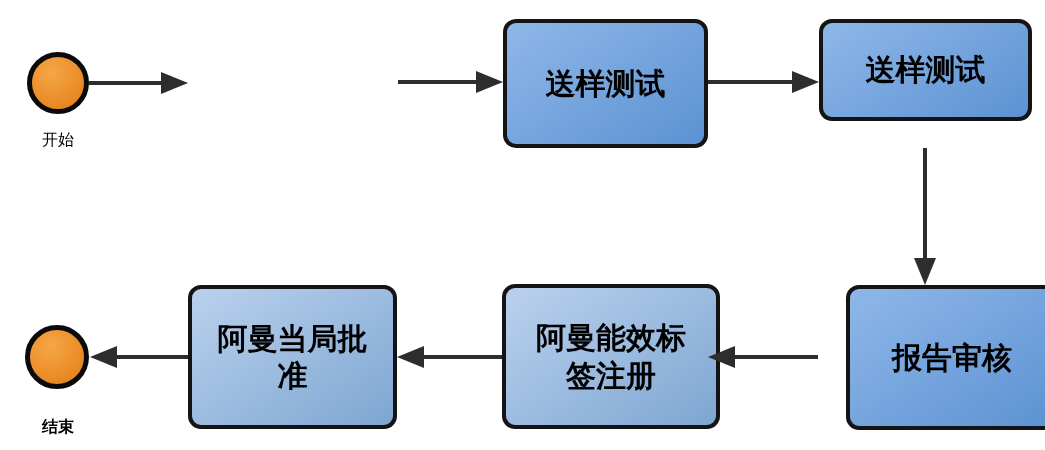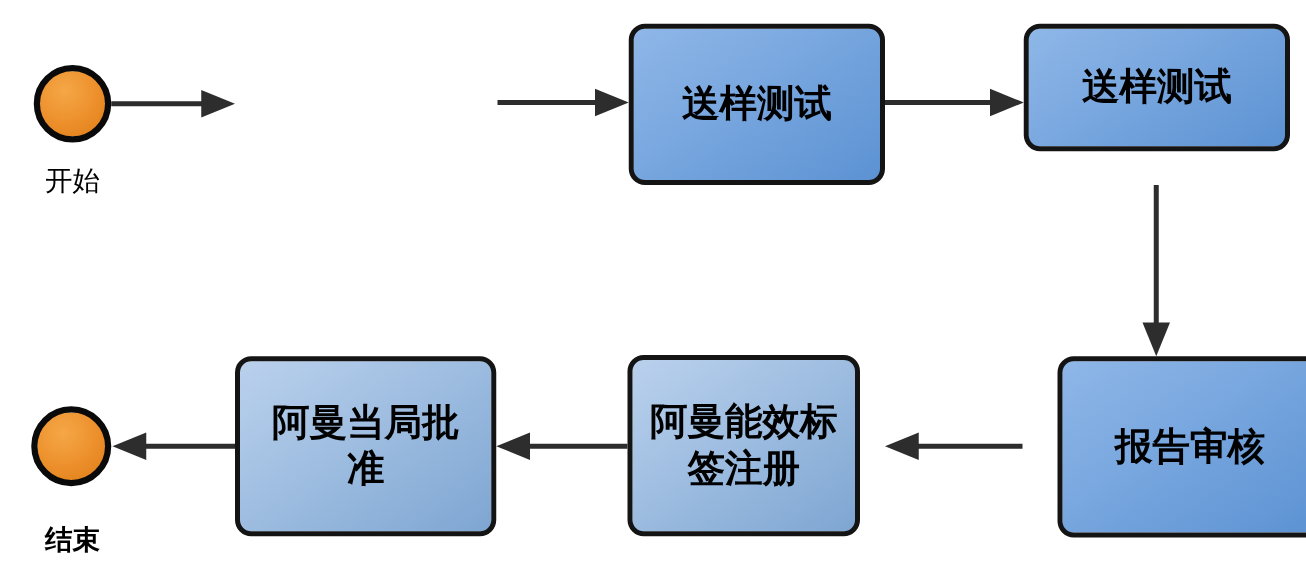--- a/index.html
+++ b/index.html
@@ -13,32 +13,32 @@
     display:flex;align-items:center;justify-content:center;text-align:center;
     box-sizing:border-box;color:#000;font-weight:bold;font-size:30px;line-height:1.25;
   }
   .node-dark{background:linear-gradient(145deg,#8FB7E8 0%,#5C92D3 100%);}
   .node-light{background:linear-gradient(145deg,#BAD1ED 0%,#7EA6D2 100%);}
   .node .lbl{display:inline-block;max-width:162px;}
   .n1{left:188px;top:18px;width:210px;height:128px;}
   .n2{left:503px;top:19px;width:205px;height:129px;}
   .n3{left:819px;top:19px;width:213px;height:102px;}
   .n4{left:818px;top:285px;width:212px;height:145px;margin-left:28px;}
-  .n5{left:502px;top:284px;width:186px;height:145px;}
+  .n5{left:502px;top:284px;width:218px;height:145px;}
   .n6{left:188px;top:285px;width:209px;height:144px;}
   
   .terminal{
     position:absolute;width:52px;height:52px;border:5px solid #0a0a0a;border-radius:50%;
     background:radial-gradient(circle at 38% 30%,#F5A747 0%,#EC8F2B 55%,#DE7D15 100%);
     box-sizing:content-box;
   }
   .t-start{left:27px;top:52px;}
   .t-end{left:25px;top:325px;width:54px;height:54px;}
   .t-label{
-    position:absolute;width:90px;text-align:center;font-size:22px;color:#000;font-weight:normal;
+    position:absolute;width:90px;text-align:center;font-size:16px;color:#000;font-weight:normal;
   }
   .l-start{left:13px;top:130px;}
   .l-end{left:13px;top:417px;font-weight:bold;}
   
   .cline{position:absolute;background:#2D2D2D;}
   .head{position:absolute;width:0;height:0;}
   .head-right{border-top:11px solid transparent;border-bottom:11px solid transparent;border-left:27px solid #2D2D2D;}
   .head-left{border-top:11px solid transparent;border-bottom:11px solid transparent;border-right:27px solid #2D2D2D;}
   .head-down{border-left:11px solid transparent;border-right:11px solid transparent;border-top:27px solid #2D2D2D;}
 </style>

